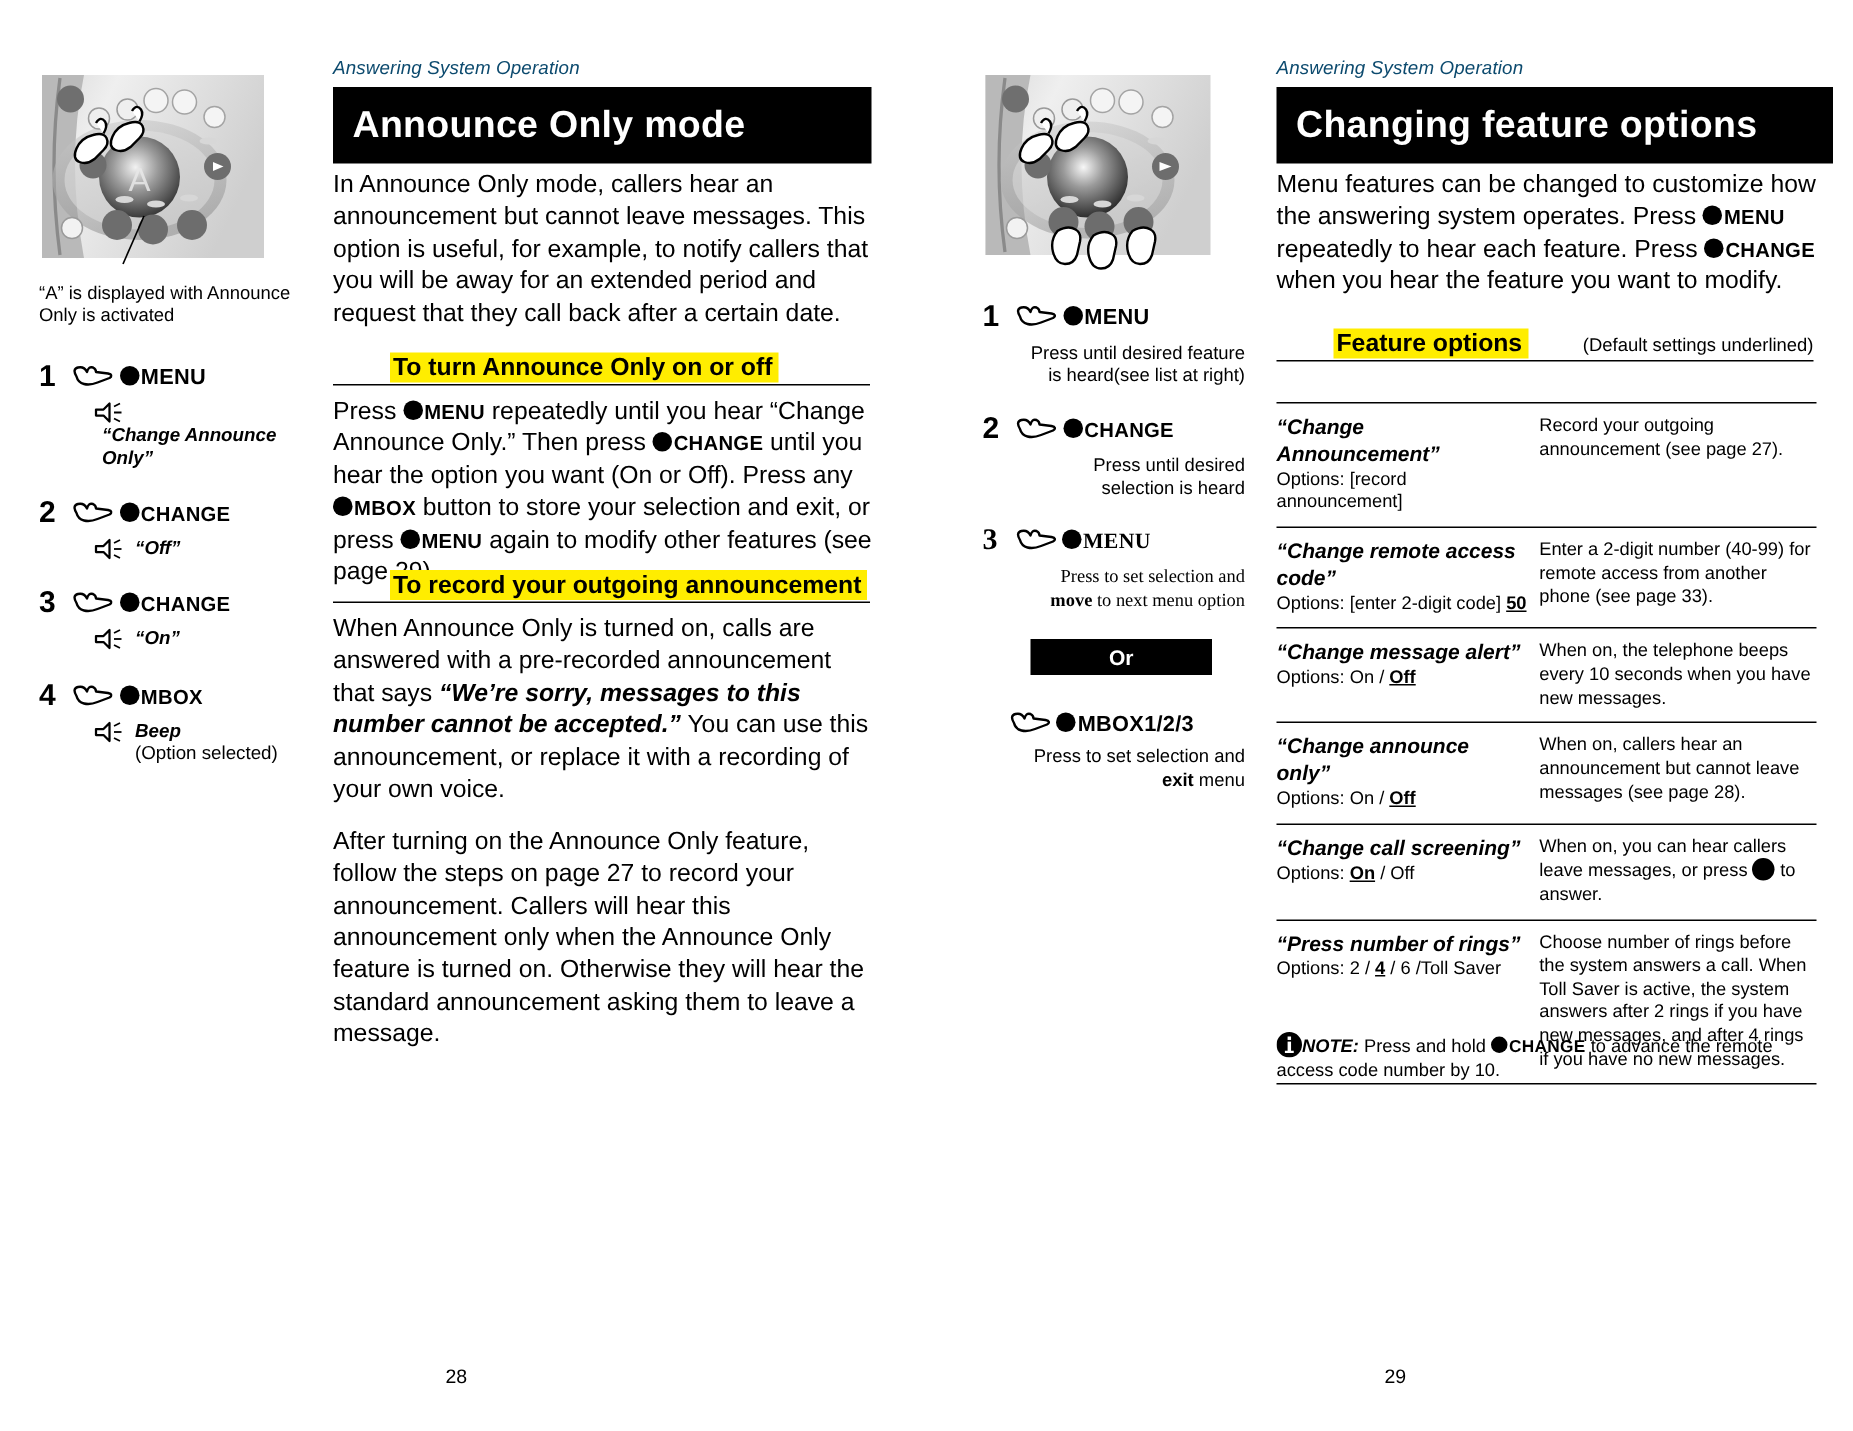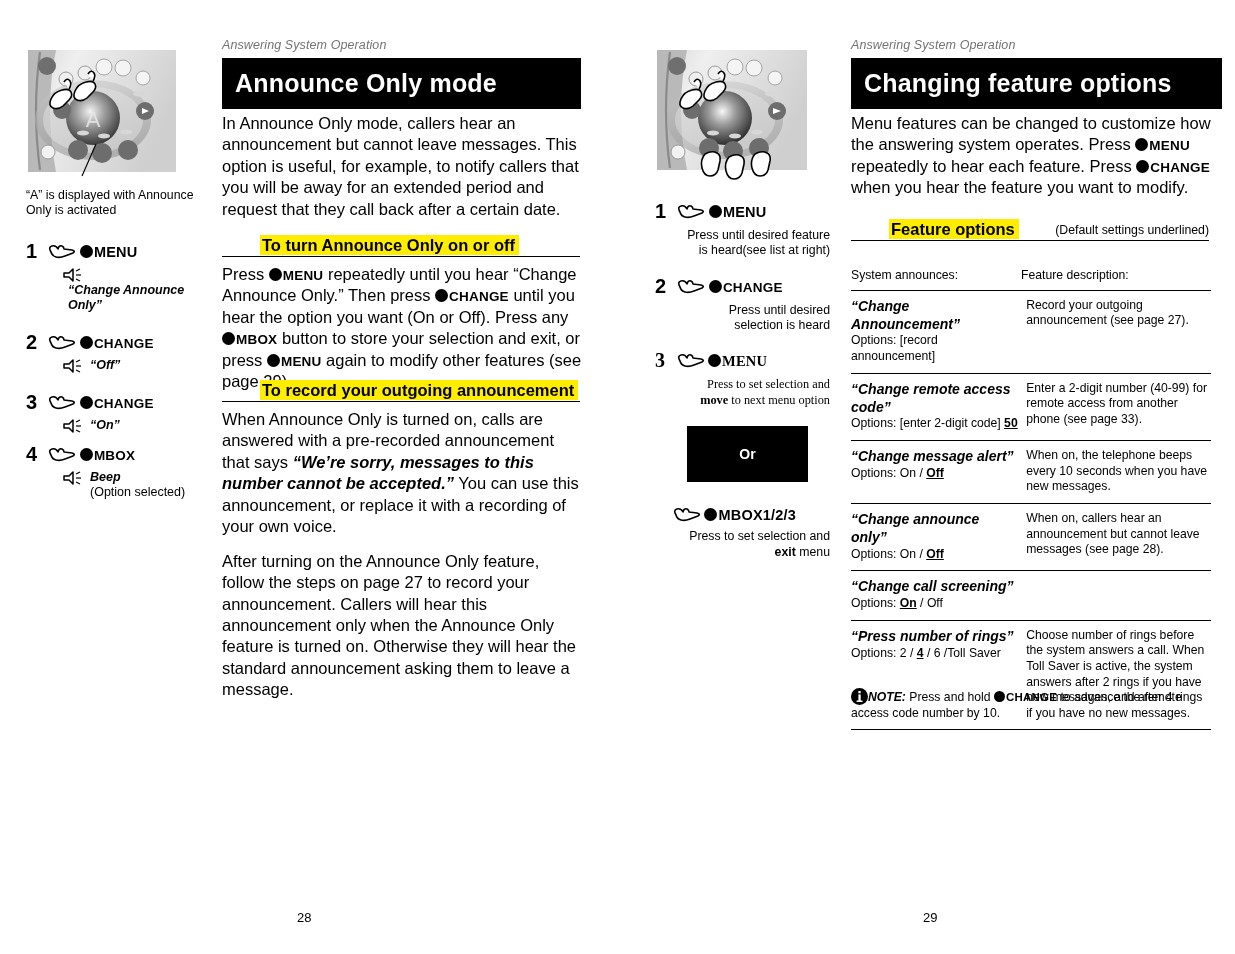--- a/index.html
+++ b/index.html
@@ -13,21 +13,21 @@
   }
   .page{position:absolute;top:0;height:954px;}
   .page-left{left:0;width:617px;}
   .page-right{left:617px;width:618px;}
 
   
   .running-head{
     font-family:"Liberation Sans", sans-serif;
     font-style:italic;
     font-size:12.5px;
-    color:#737373;
+    color:#0c4a6e;
     letter-spacing:.1px;
   }
   .banner{
     background:#000;color:#fff;
     font-family:"Liberation Sans", sans-serif;
     font-weight:bold;
     font-size:25px;
     letter-spacing:.2px;
     padding:13px 0 13px 13px;
     line-height:1.0;
@@ -102,21 +102,21 @@
   .rsteps{position:absolute;}
   .rstep-head{white-space:nowrap;}
   .rstep-sub{
     font-size:12.3px;line-height:1.25;
     padding-left:32px;margin-top:5px;text-align:right;
   }
   .or-box{
     background:#000;color:#fff;
     text-align:center;
     font-weight:bold;font-size:14px;
-    padding:20px 0;
+    padding:4px 0;
     width:121px;
     margin-left:32px;
   }
 
   
   .ftable{position:absolute;font-size:12.2px;line-height:1.28;}
   .ftable .colhead{display:flex;padding-bottom:6px;}
   .ftable .colhead .c1{width:170px;}
   .frow{display:flex;border-top:1.1px solid #000;padding:7px 0 8px 0;}
   .frow.first{border-top:1.1px solid #000;}
@@ -235,21 +235,21 @@
       <div class="step-sub">
         <span class="spk step-sub-spk"><svg width="22" height="16" viewBox="0 0 22 16">
               <path d="M2 6 L7 6 L11 2 L11 14 L7 10 L2 10 Z" fill="#fff" stroke="#000" stroke-width="1.5" stroke-linejoin="round"></path>
               <line x1="14" y1="4" x2="18" y2="2" stroke="#000" stroke-width="1.2"></line>
               <line x1="14" y1="8" x2="19" y2="8" stroke="#000" stroke-width="1.2"></line>
               <line x1="14" y1="12" x2="18" y2="14" stroke="#000" stroke-width="1.2"></line>
             </svg></span><span class="step-sub-txt quote">“Off”</span>
       </div>
     </div>
 
-    <div class="step" style="margin-bottom:9px;">
+    <div class="step" style="margin-bottom:19px;">
       <div class="step-row">
         <span class="step-num">3</span>
         <span class="hand"><svg width="28" height="17" viewBox="0 0 28 17">
               <path d="M4 8 q-3 -5 1 -6 q4 -1 6 3 q1 -4 4 -3 q2 1 2 3 l8 1 q4 1 1 3 l-8 3 q-5 2 -9 1 q-4 -1 -5 -5 z" fill="#fff" stroke="#000" stroke-width="1.6" stroke-linejoin="round"></path>
             </svg></span>
         <span class="btn-dot"></span><span class="btn-lbl">CHANGE</span>
       </div>
       <div class="step-sub">
         <span class="spk step-sub-spk"><svg width="22" height="16" viewBox="0 0 22 16">
               <path d="M2 6 L7 6 L11 2 L11 14 L7 10 L2 10 Z" fill="#fff" stroke="#000" stroke-width="1.5" stroke-linejoin="round"></path>
@@ -419,24 +419,20 @@
   <div class="body-text" style="position:absolute;left:234px;top:113px;width:360px;">
     <p><span>Menu features can be changed to customize how the answering system operates. Press </span><span class="btn-dot"></span><span class="btn-lbl">MENU</span><span> repeatedly to hear each feature. Press </span><span class="btn-dot"></span><span class="btn-lbl">CHANGE</span><span> when you hear the feature you want to modify.</span></p>
   </div>
 
   <div style="position:absolute;left:234px;top:219px;width:358px;" class="sec-head-wrap">
     <span class="sec-head">Feature options</span>
     <span style="float:right;font-size:12.3px;padding-top:4px;">(Default settings underlined)</span>
   </div>
 
   <div class="ftable" style="left:234px;top:268px;width:360px;">
-    <div class="colhead">
-      <div class="c1">System announces:</div>
-      <div class="c2">Feature description:</div>
-    </div>
 
     <div class="frow first">
       <div class="c1">
         <div class="fname">“Change Announcement”</div>
         <div class="fopts"><span>Options: [record announcement]</span></div>
       </div>
       <div class="c2">Record your outgoing announcement (see page 27).</div>
     </div>
 
     <div class="frow">
@@ -461,20 +457,21 @@
         <div class="fopts"><span>Options: On / </span><span class="u">Off</span></div>
       </div>
       <div class="c2">When on, callers hear an announcement but cannot leave messages (see page 28).</div>
     </div>
 
     <div class="frow">
       <div class="c1">
         <div class="fname">“Change call screening”</div>
         <div class="fopts"><span>Options: </span><span class="u">On</span><span> / Off</span></div>
       </div>
+      <div class="c2"><span>When on, you can hear callers leave messages, or press </span><span class="mini-btn"></span><span> to answer.</span></div>
     </div>
 
     <div class="frow">
       <div class="c1">
         <div class="fname">“Press number of rings”</div>
         <div class="fopts"><span>Options: 2 / </span><span class="u">4</span><span> / 6 /Toll Saver</span></div>
       </div>
       <div class="c2">Choose number of rings before the system answers a call. When Toll Saver is active, the system answers after 2 rings if you have new messages, and after 4 rings if you have no new messages.</div>
     </div>
 

